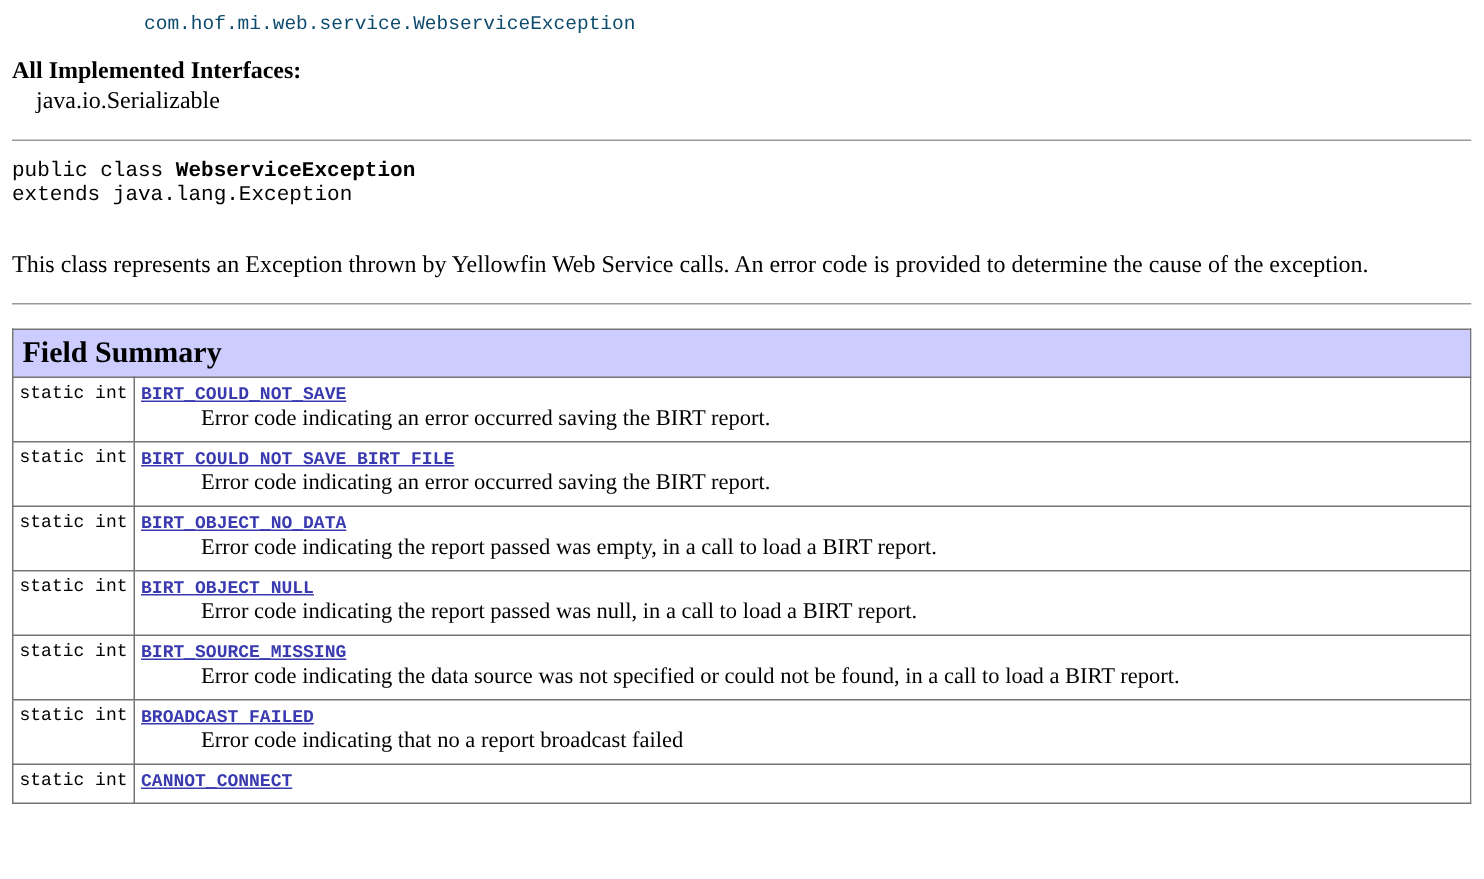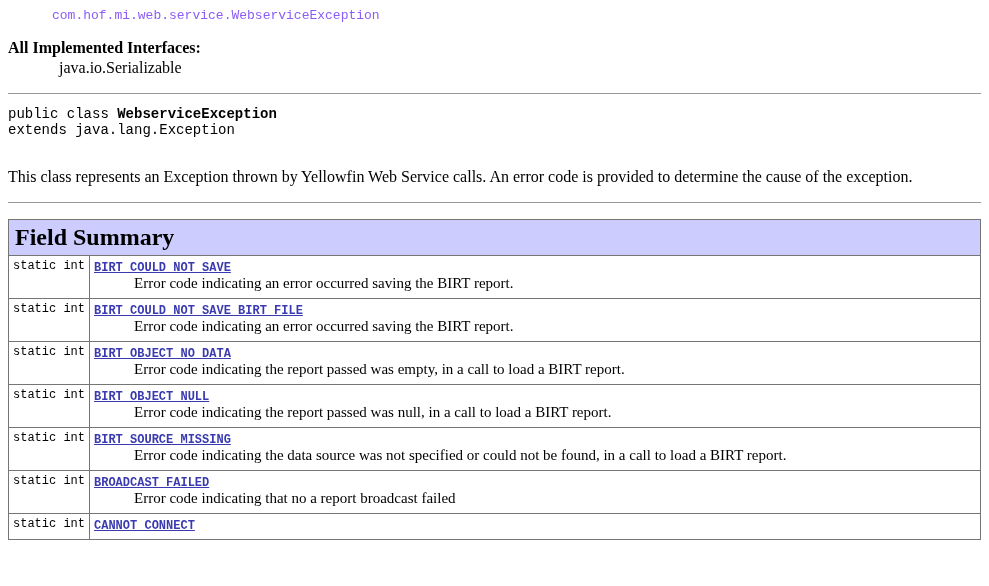--- a/index.html
+++ b/index.html
@@ -5,30 +5,30 @@
   body {
     font-family: 'Times New Roman', Times, serif;
     font-size: 16px;
     margin: 8px;
     background: #ffffff;
     color: #000000;
   }
   .class-path {
     font-family: 'Courier New', monospace;
     font-size: 13px;
-    margin-left: 44px;
-    color: #8b5cf6;
+    margin-left: 88px;
+    color: #0c4a6e;
   }
   dt {
     font-weight: bold;
     margin-top: 14px;
     margin-bottom: 2px;
   }
   dd {
-    margin-left: 51px;
+    margin-left: 16px;
   }
   hr {
     border: none;
     border-top: 1px solid #999;
     margin: 12px 0;
   }
   pre.decl {
     font-family: Liberation Mono, monospace;
     font-size: 14px;
     margin: 4px 0 30px 0;
@@ -46,21 +46,21 @@
   }
   table.summary {
     width: 100%;
     border-collapse: collapse;
     border: 1px solid #757575;
     margin-top: 16px;
   }
   table.summary th {
     text-align: left;
     font-family: 'Times New Roman', Times, serif;
-    font-size: 24px;
+    font-size: 20px;
     font-weight: bold;
     background: #ccccff;
     border: 1px solid #757575;
     padding: 4px 6px;
     margin-top: 16px;
   }
   table.summary td {
     border: 1px solid #757575;
     vertical-align: top;
     padding: 2px 4px 6px 4px;

